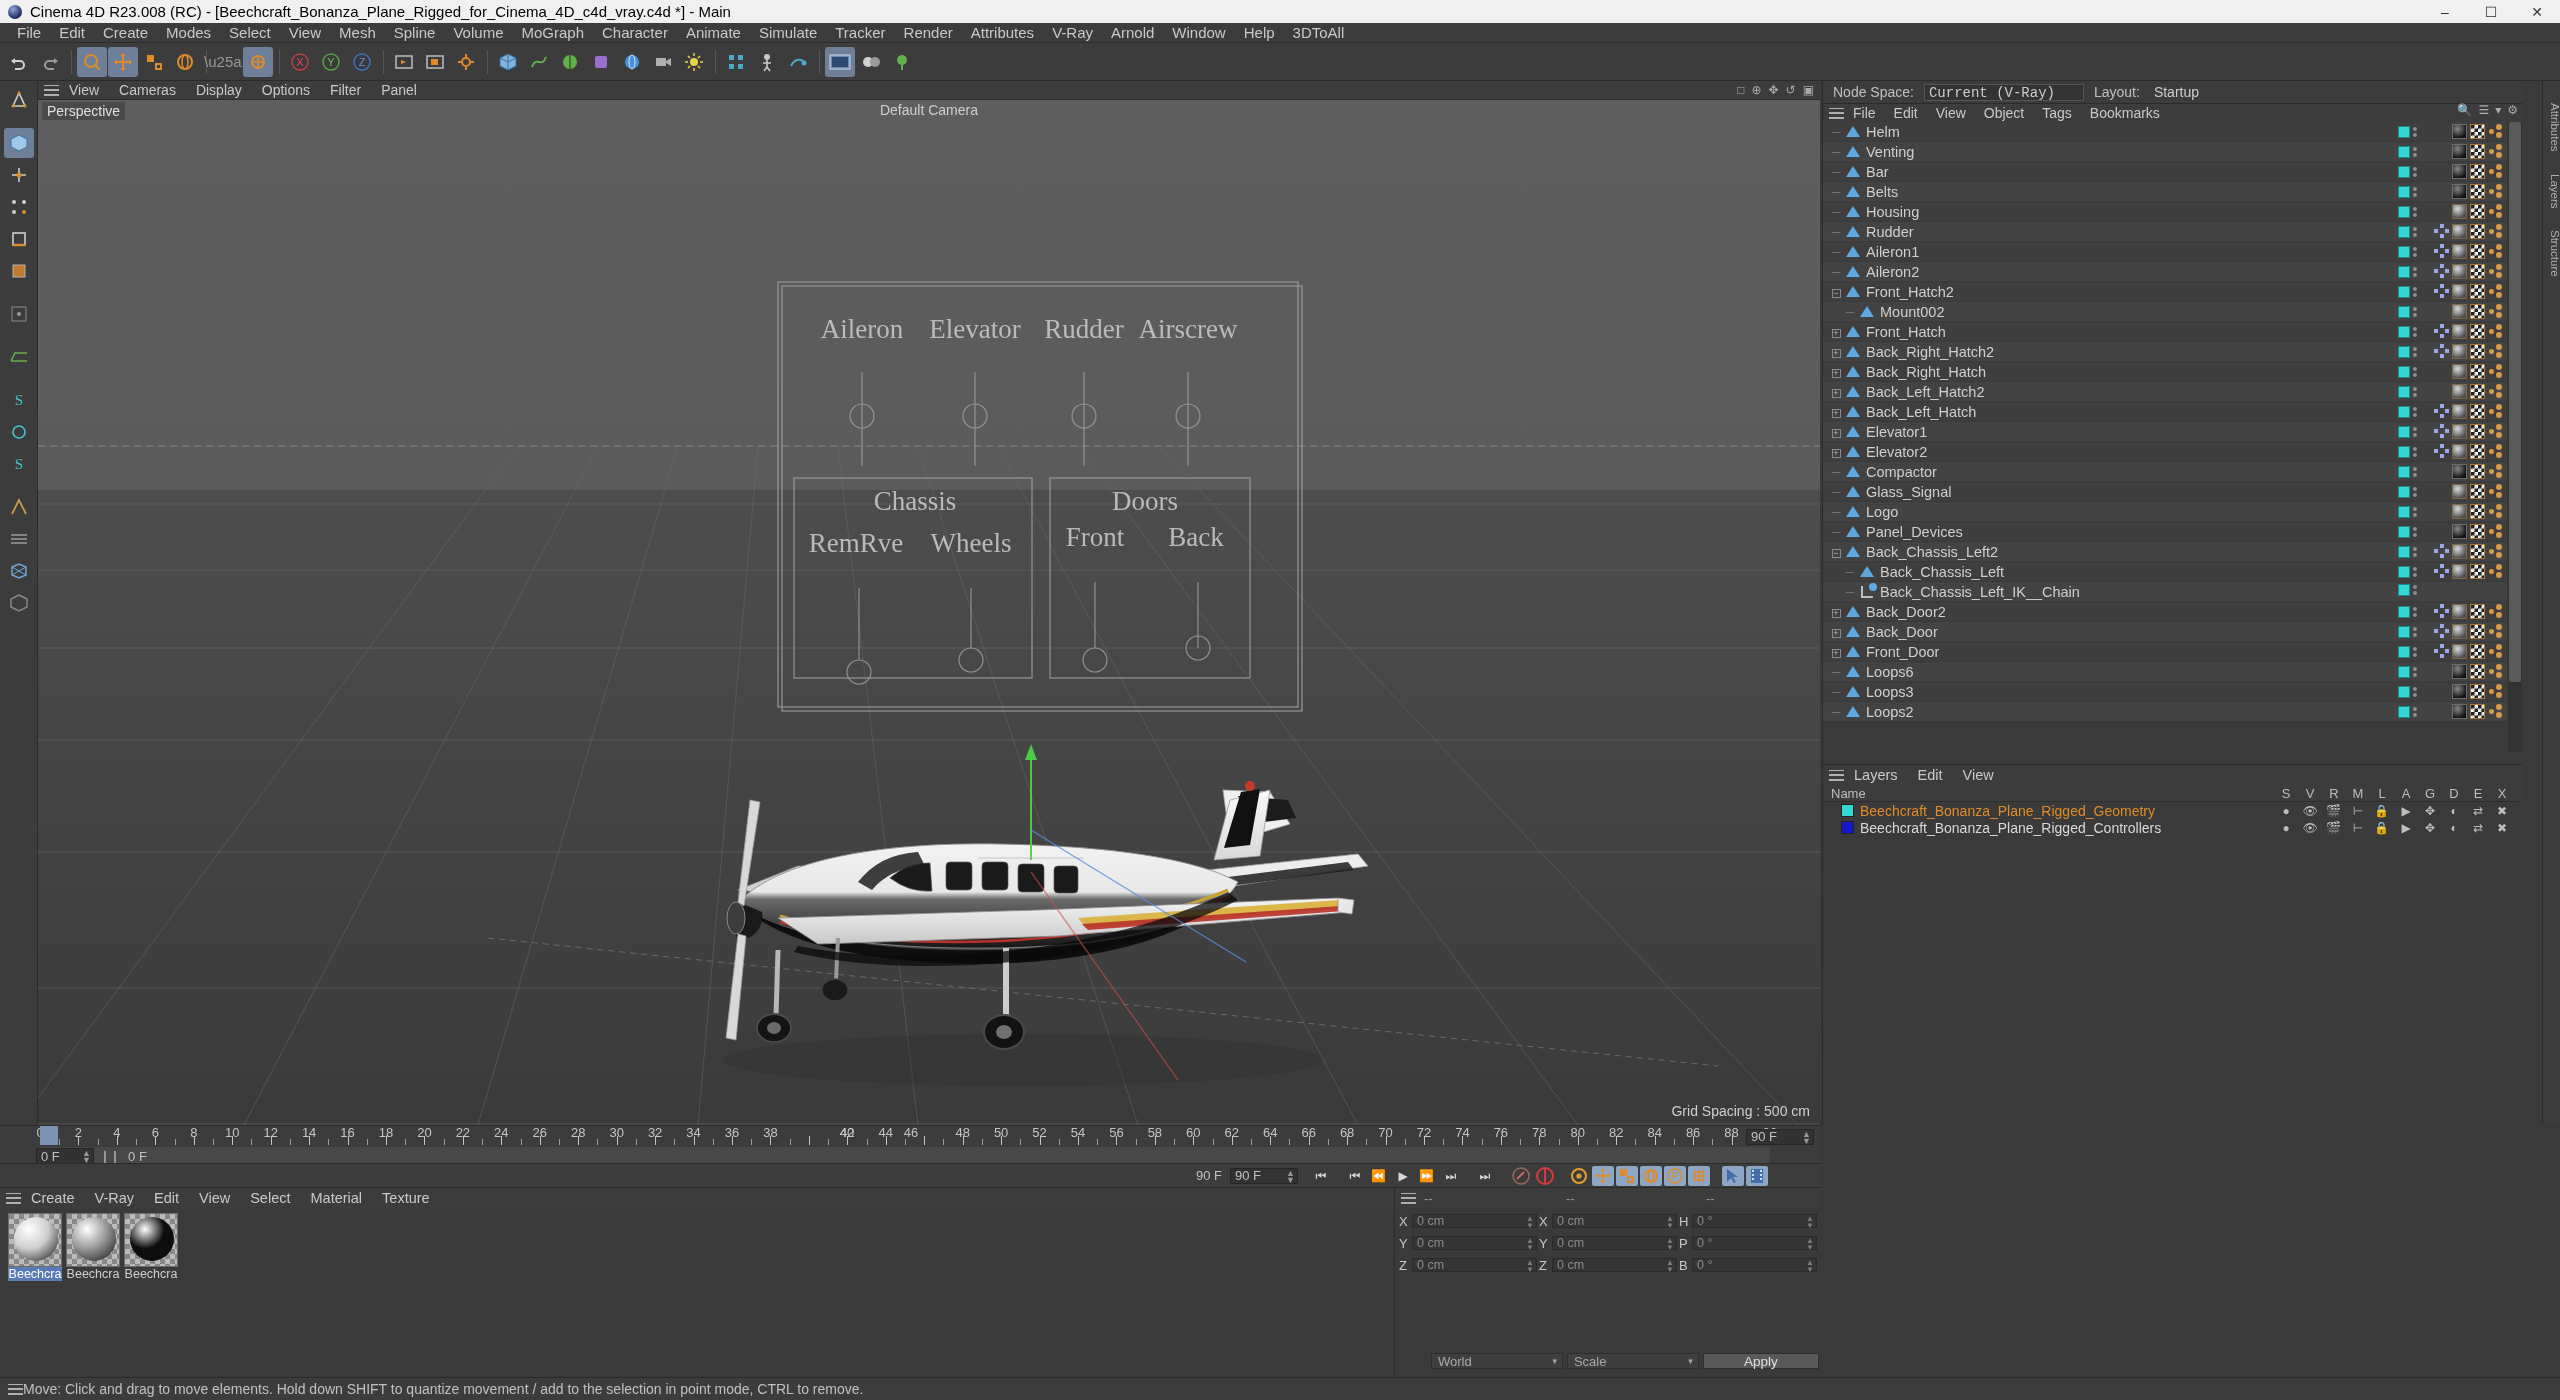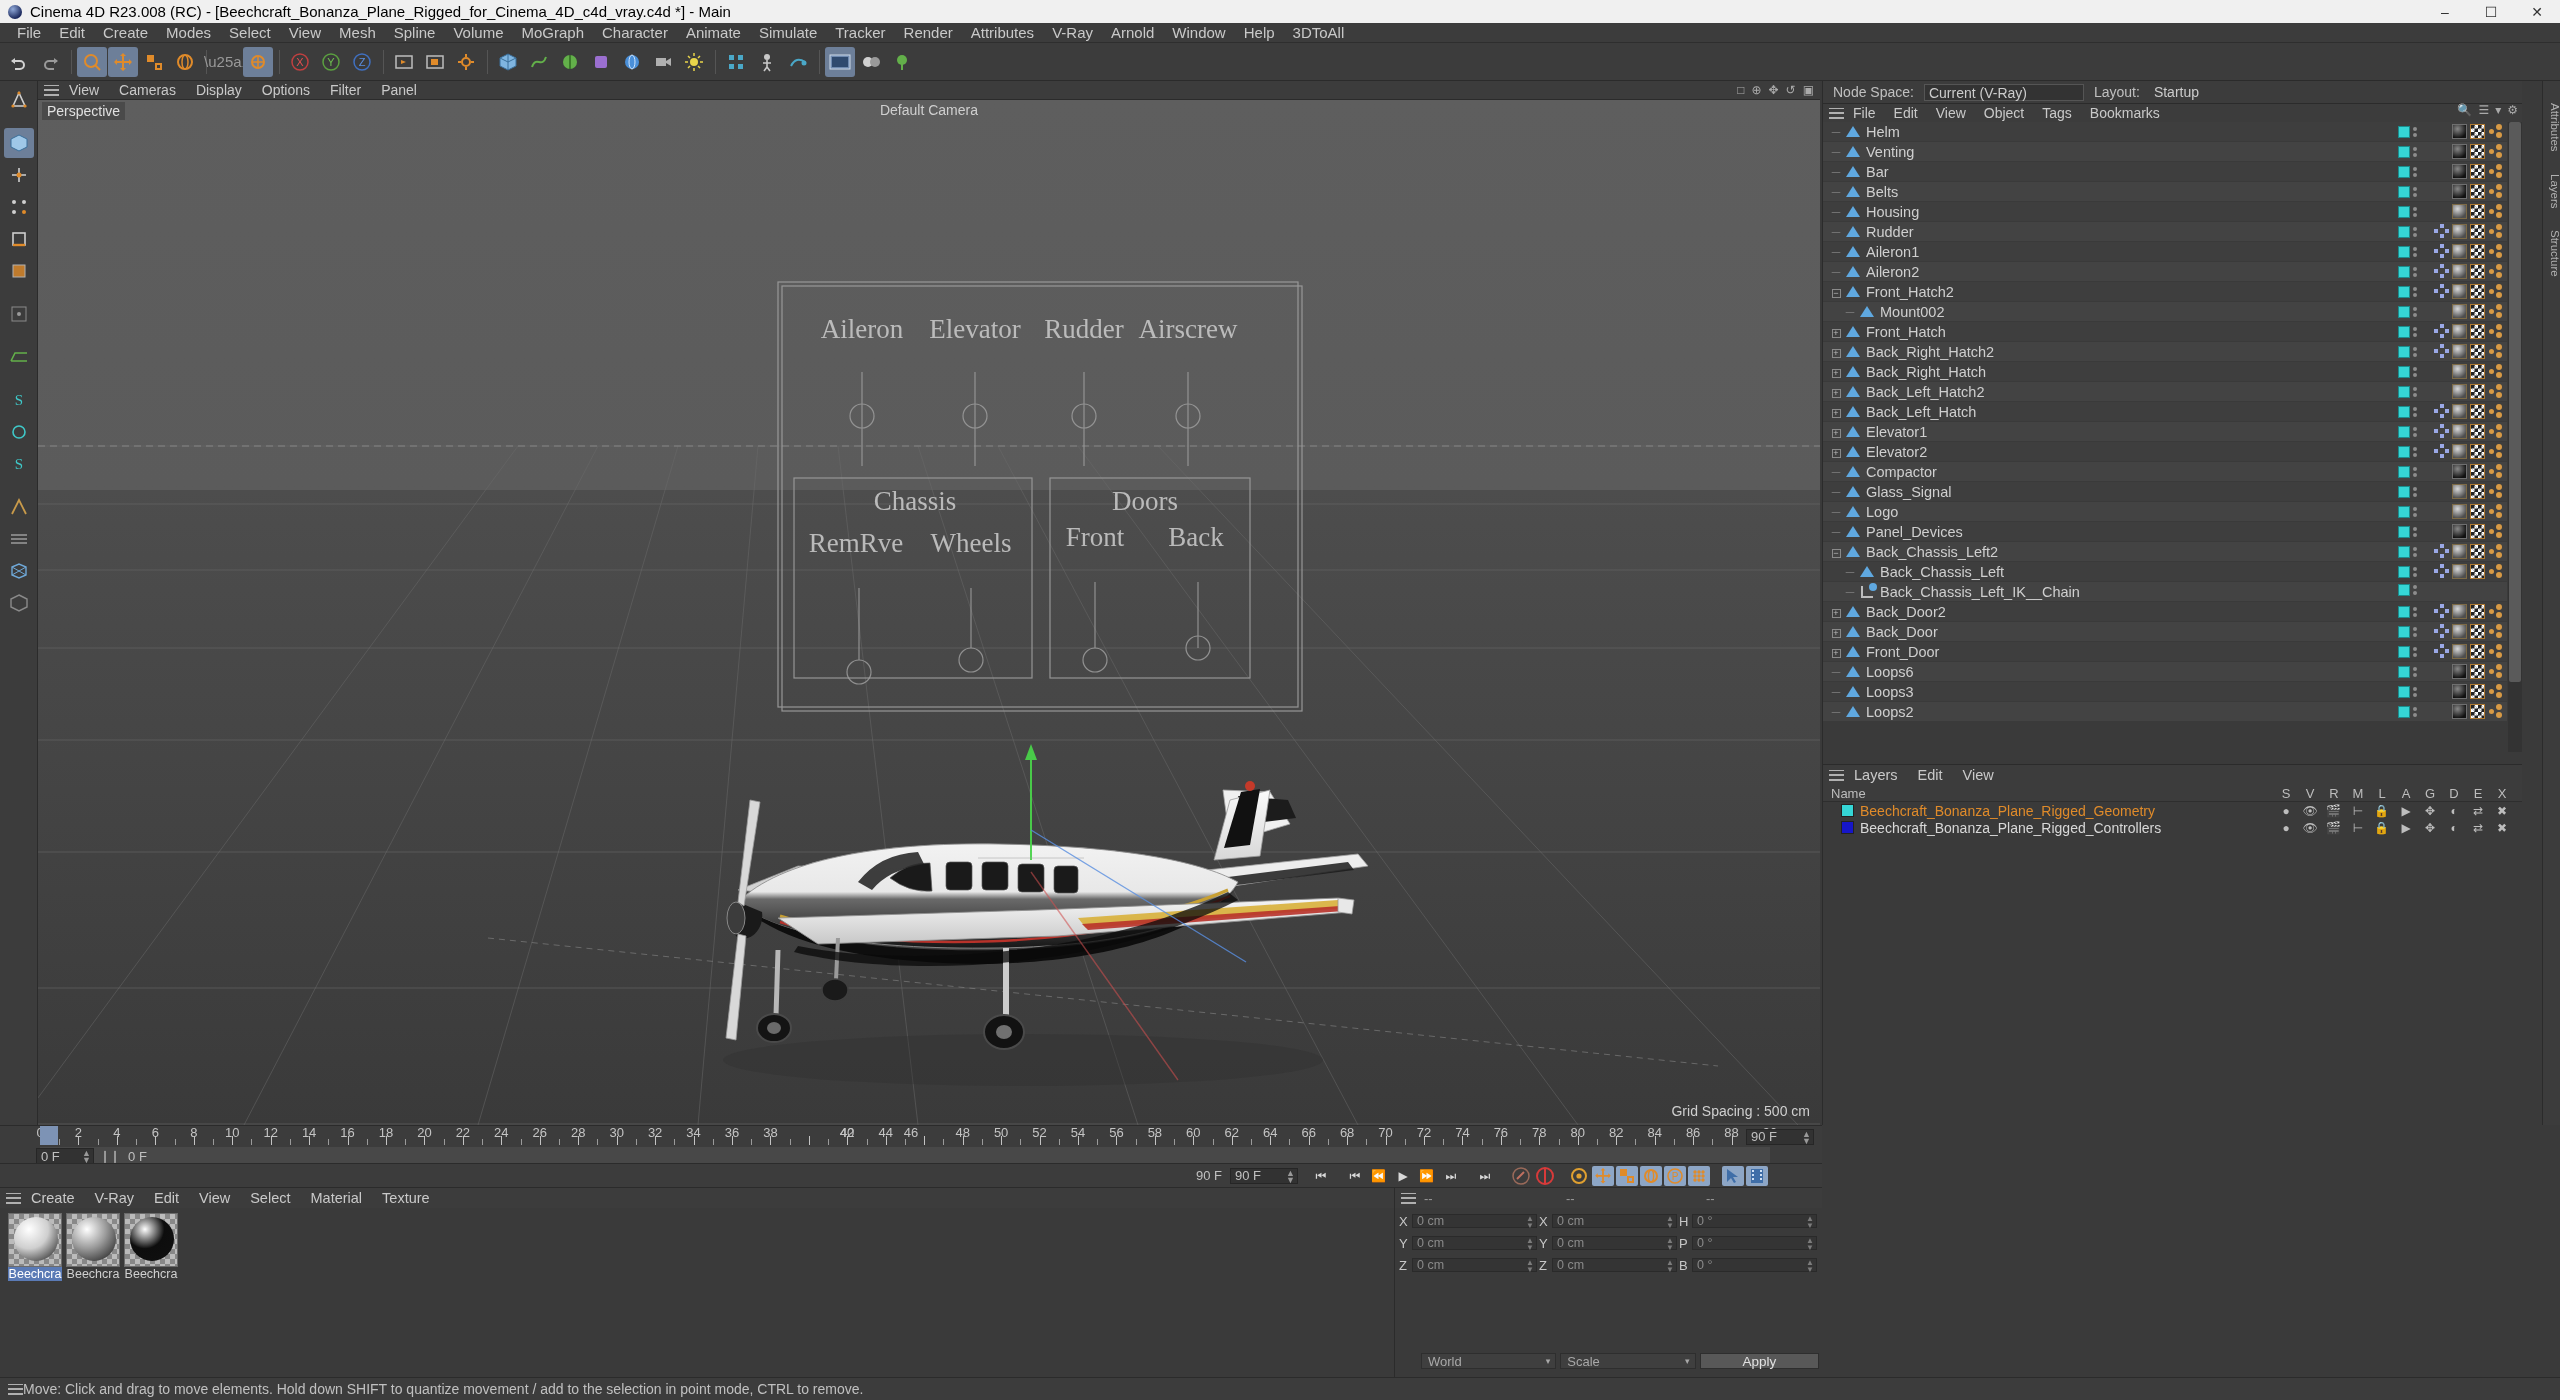--- a/index.html
+++ b/index.html
@@ -687,21 +687,21 @@
 
       <div id="persp-label">Perspective</div>
       <div id="cam-label">Default Camera</div>
       <div id="grid-label">Grid Spacing : 500 cm</div>
     </div>
   </div>
 
   <div id="objmgr">
     <div id="om-top">
       <span class="lbl">Node Space:</span>
-      <span class="fake-select" style="width:160px;">Current (V-Ray)</span>
+      <span class="fake-select" style="width:160px;font-family:Liberation Mono, monospace;">Current (V-Ray)</span>
       <span class="lbl">Layout:</span>
       <span class="fake-select" style="width:90px;border:none;background:none;">Startup</span>
     </div>
     <div id="om-head">
       <span class="hamb">
           <i></i>
           <i></i>
           <i></i>
         </span>
       <div class="mi">File</div>
@@ -1863,21 +1863,21 @@
           <label>Z</label>
           <div class="inp">0 cm<span class="sp">▲<br>▼</span></div>
         </div>
         <div class="cfield">
           <label>B</label>
           <div class="inp">0 °<span class="sp">▲<br>▼</span></div>
         </div>
       </div>
     </div>
     <div id="coord-bottom">
-      <div class="dd" style="width:138px;margin-left:22px;">World<span class="arr">▾</span></div>
+      <div class="dd" style="width:138px;margin-left:32px;">World<span class="arr">▾</span></div>
       <div class="dd" style="width:138px;margin-left:2px;">Scale<span class="arr">▾</span></div>
       <div id="applybtn" style="width:122px;margin-left:2px;">Apply</div>
     </div>
   </div>
 
 </div>
 
 <div id="statusbar">
   <span class="hamb">
       <i></i>

